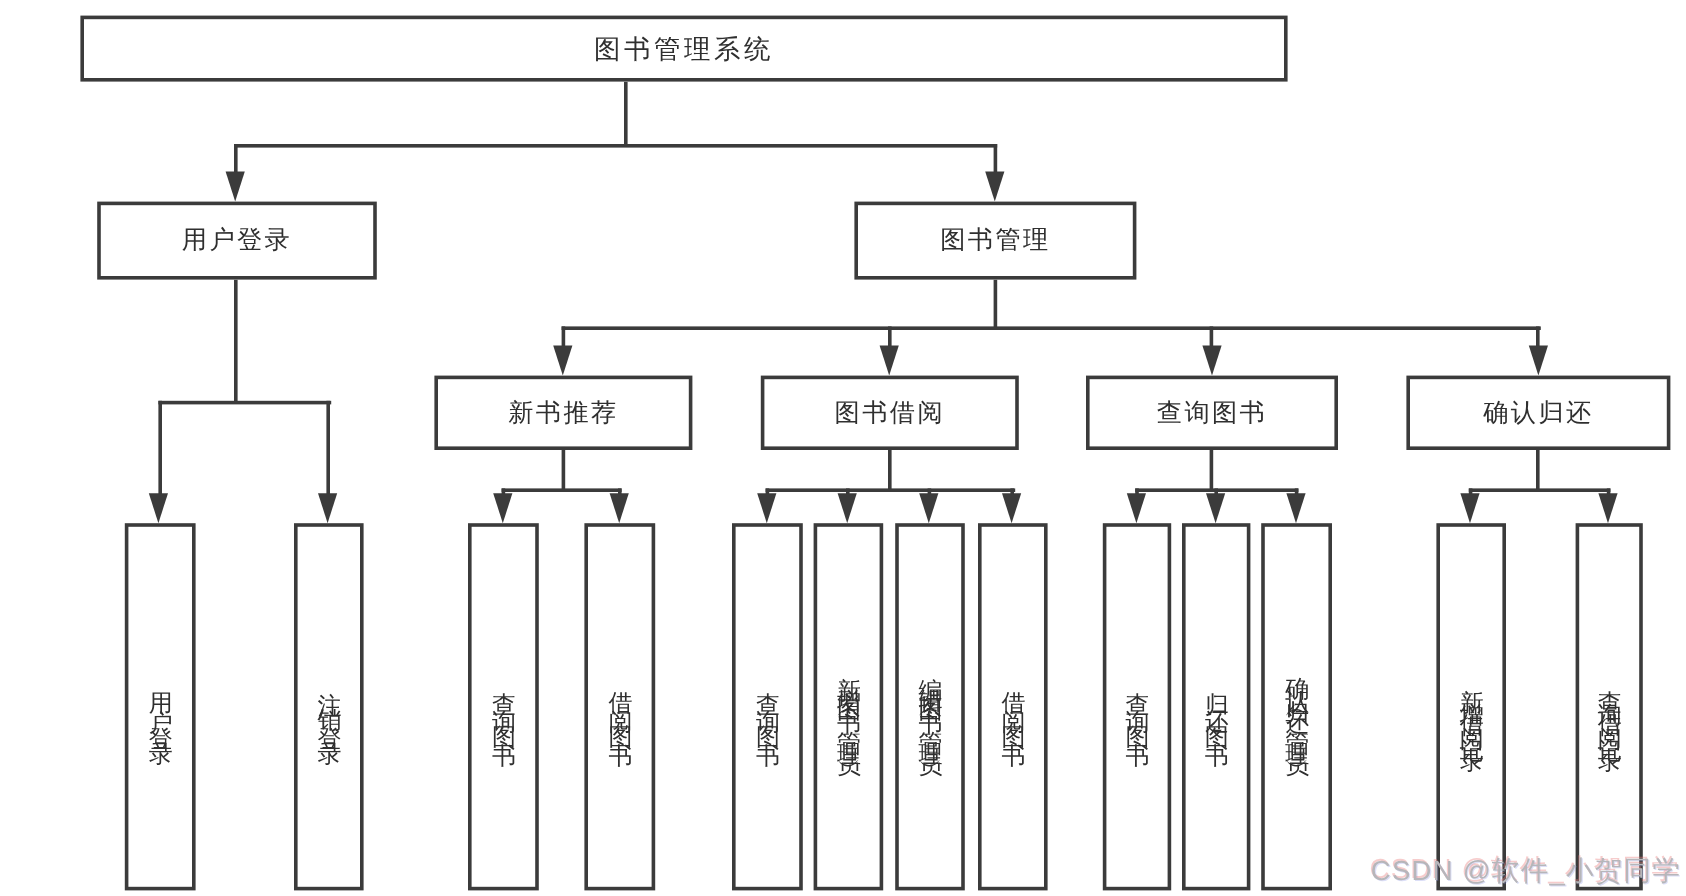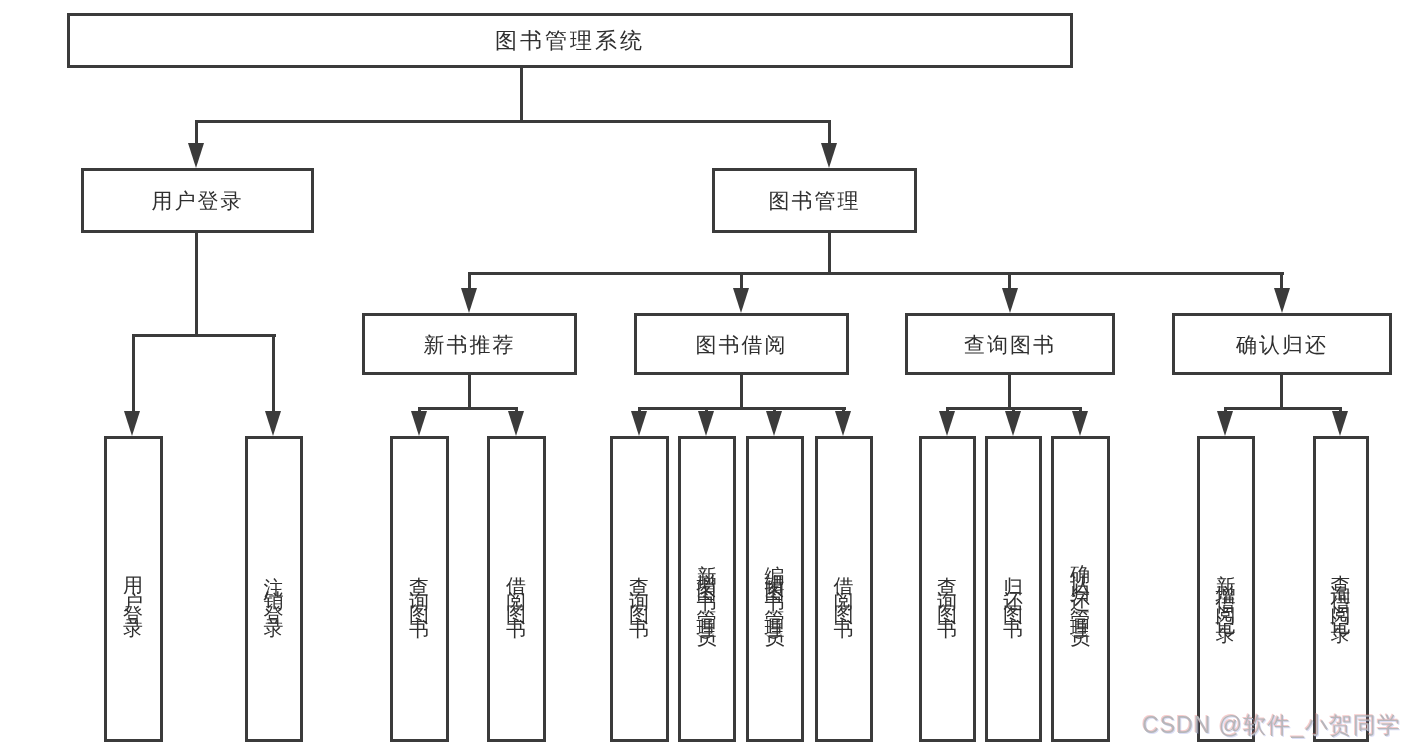--- a/index.html
+++ b/index.html
@@ -93,21 +93,21 @@
   <div class="ah" style="left:1217px;top:411px;"></div>
   <div class="ah" style="left:1332px;top:411px;"></div>
 
   <div class="node" style="left:19px;top:13px;width:1006px;height:55px;margin-left:48px;">
     <span class="root-lbl">图书管理系统</span>
   </div>
 
   <div class="node" style="left:81px;top:168px;width:233px;height:65px;">
     <span class="h-lbl">用户登录</span>
   </div>
-  <div class="node" style="left:712px;top:168px;width:205px;height:65px;">
+  <div class="node" style="left:712px;top:168px;width:235px;height:65px;">
     <span class="h-lbl">图书管理</span>
   </div>
 
   <div class="node" style="left:634px;top:313px;width:215px;height:62px;">
     <span class="h-lbl">图书借阅</span>
   </div>
   <div class="node" style="left:362px;top:313px;width:215px;height:62px;">
     <span class="h-lbl">新书推荐</span>
   </div>
   <div class="node" style="left:905px;top:313px;width:210px;height:62px;">

